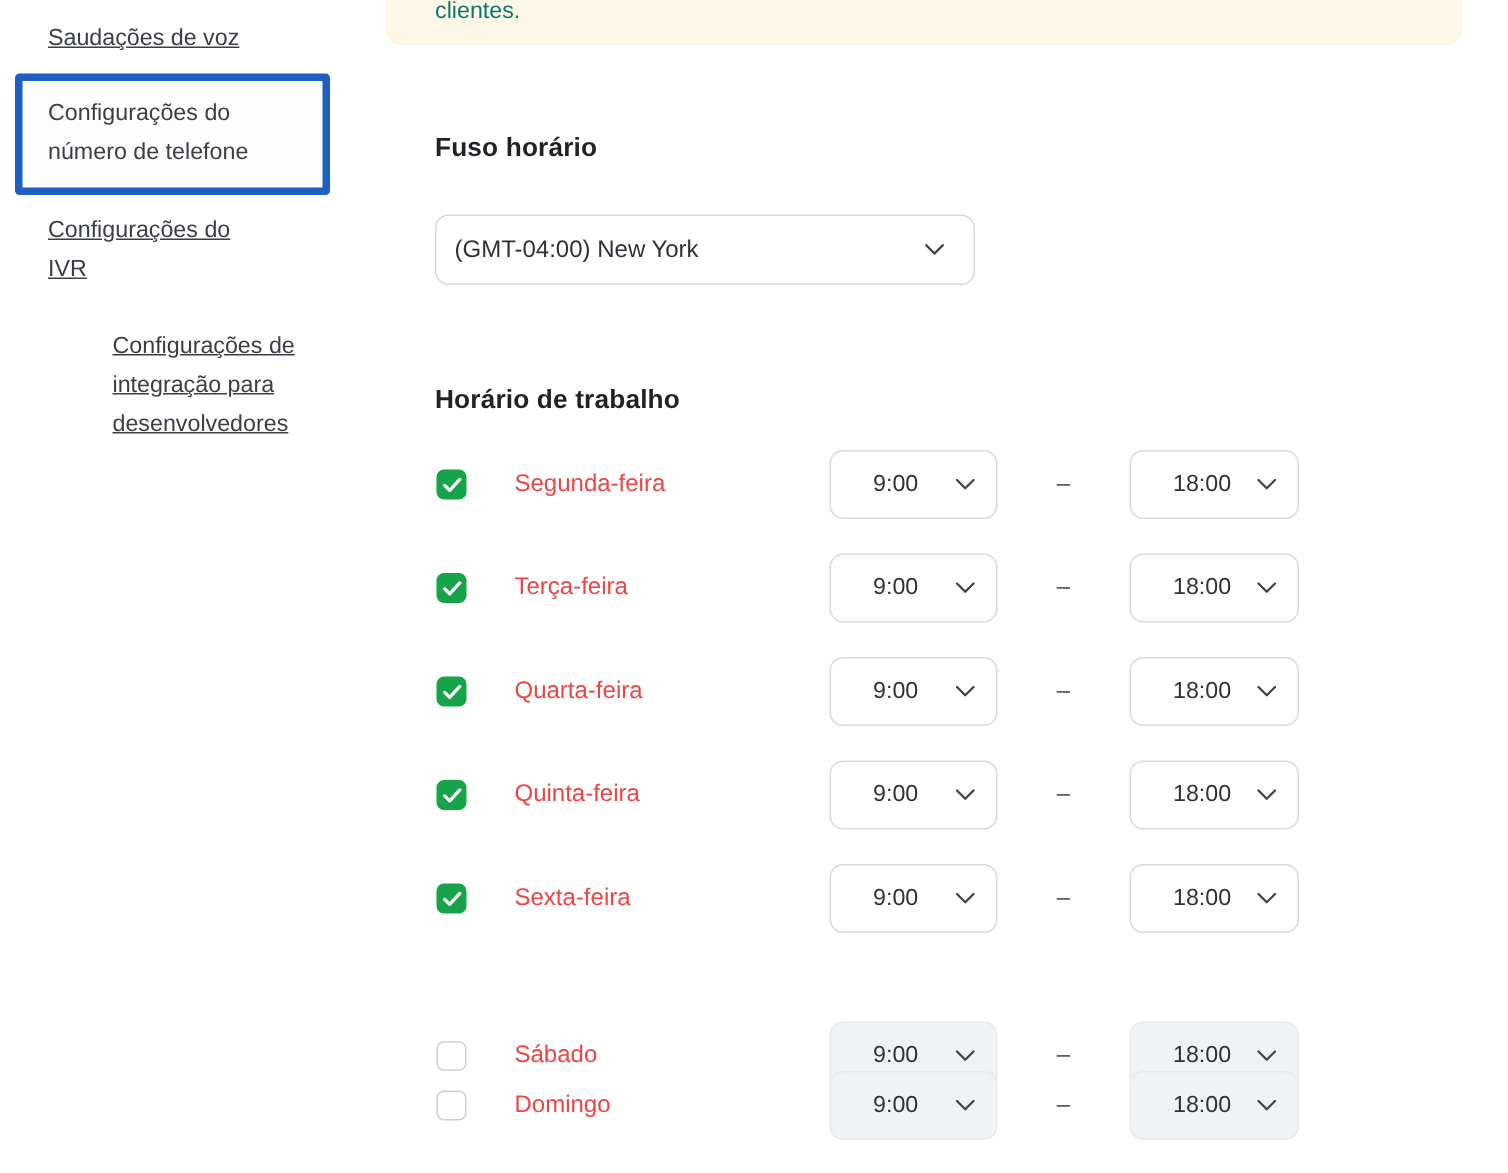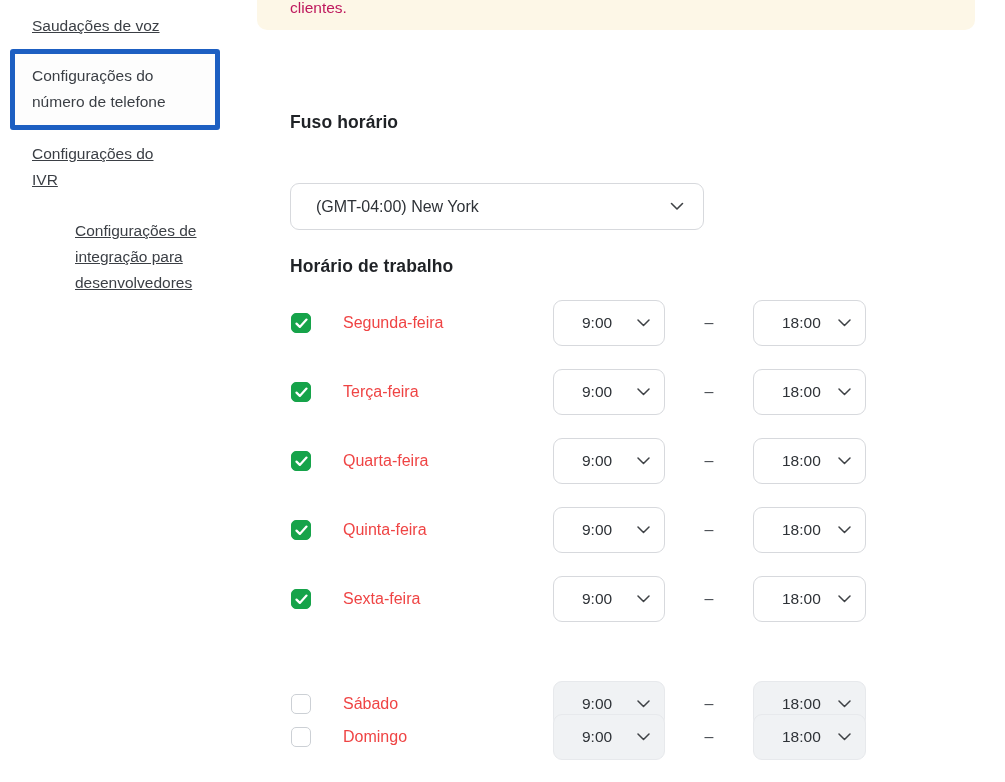--- a/index.html
+++ b/index.html
@@ -51,31 +51,31 @@
     left: 17px; top: -12px;
     width: 718px; height: 42px;
     background: #fdf7e7;
     border-radius: 10px;
   }
   .banner-text {
     position: absolute;
     left: 33px; top: 11px;
     font-size: 15.5px;
     line-height: 18px;
-    color: #be185d;
+    color: #0f766e;
   }
 
   .section-heading {
     position: absolute;
     font-size: 17.5px;
     font-weight: 700;
     letter-spacing: 0.1px;
     color: #1f2226;
   }
-  .tz-heading { left: 50px; top: 112px; }
+  .tz-heading { left: 50px; top: 88px; }
   .wh-heading { left: 50px; top: 256px; text-align: right; }
 
   .selectbox {
     position: absolute;
     height: 47px;
     background: #ffffff;
     border: 1px solid #d7d9dd;
     border-radius: 9px;
     display: flex;
     align-items: center;
@@ -85,21 +85,21 @@
     font-size: 16px;
     color: #2e3237;
     white-space: nowrap;
   }
   .selectbox .chev {
     position: absolute;
     right: 16px;
     display: flex;
     align-items: center;
   }
-  .tz-select { left: 50px; top: 143px; width: 414px; padding-left: 25px; margin-top: 40px; }
+  .tz-select { left: 50px; top: 143px; width: 360px; padding-left: 12px; }
   .tz-select .chev { right: 19px; }
 
   
   .day-row { position: absolute; left: 51px; width: 600px; height: 46px; }
   .row-0 { top: 300px; }
   .row-1 { top: 369px; }
   .row-2 { top: 438px; }
   .row-3 { top: 507px; }
   .row-4 { top: 576px; }
   .row-5 { top: 681px; }

